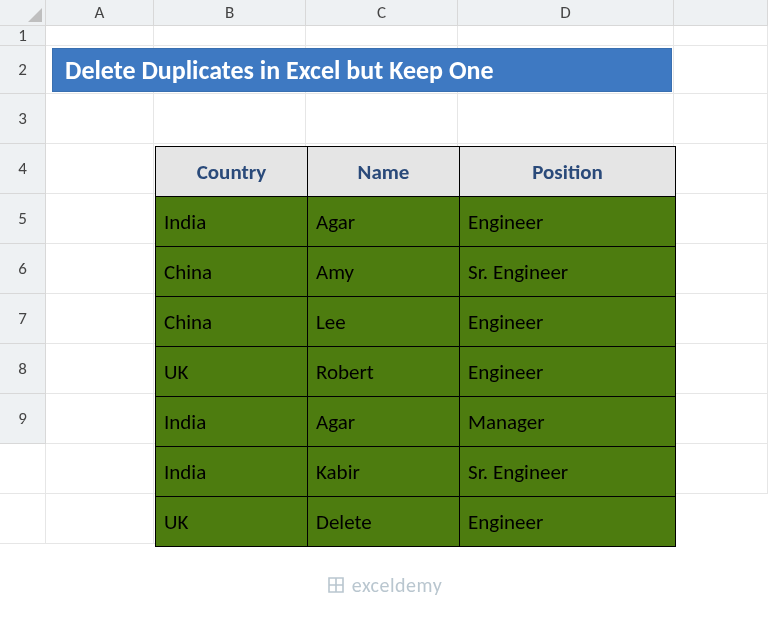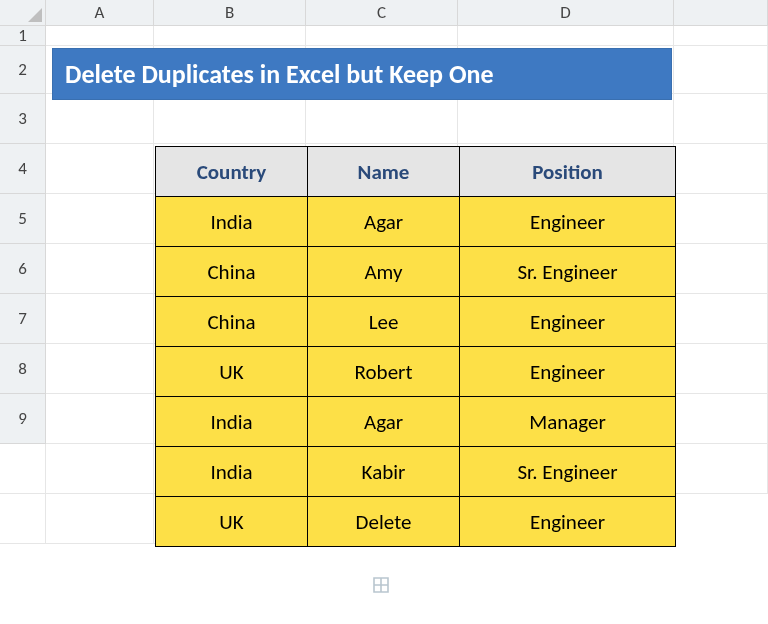--- a/index.html
+++ b/index.html
@@ -62,21 +62,21 @@
   .r1 { height: 20px; }
   .r2 { height: 48px; }
   .r3 { height: 50px; }
   .r4, .r5, .r6, .r7, .r8, .r9, .r10, .r11 { height: 50px; }
 
   .title-banner {
     position: absolute;
     left: 52px;
     top: 48px;
     width: 620px;
-    height: 52px;
+    height: 44px;
     background: #3e79c2;
     color: #fff;
     font-weight: bold;
     font-size: 26px;
     display: flex;
     align-items: center;
     padding-left: 12px;
     border: 1px solid #396fb0;
   }
 
@@ -84,22 +84,22 @@
     position: absolute;
     left: 155px;
     top: 146px;
     border-collapse: collapse;
   }
   .datatable th, .datatable td {
     border: 1px solid #000;
     height: 50px;
     font-size: 21px;
     padding: 0 8px;
-    text-align: center;
-    background: #fde047;
+    text-align: left;
+    background: #4d7c0f;
   }
   .datatable th {
     background: #e5e5e5;
     color: #2a4a7a;
     font-weight: bold;
     text-align: center;
   }
   .c-country { width: 152px; }
   .c-name { width: 152px; }
   .c-position { width: 216px; }
@@ -261,14 +261,14 @@
         <td class="c-position">Engineer</td>
       </tr>
     </tbody>
 </table>
 
 <div class="watermark">
   <span class="icon">
     <svg width="20" height="20" viewBox="0 0 20 20">
         <path d="M3 3 L17 3 L17 17 L3 17 Z M3 10 L17 10 M10 3 L10 17" stroke="#b9c6cf" stroke-width="1.6" fill="none"></path>
       </svg>
-  </span>
+  </span><span>exceldemy</span>
 </div>
 
 </body></html>

